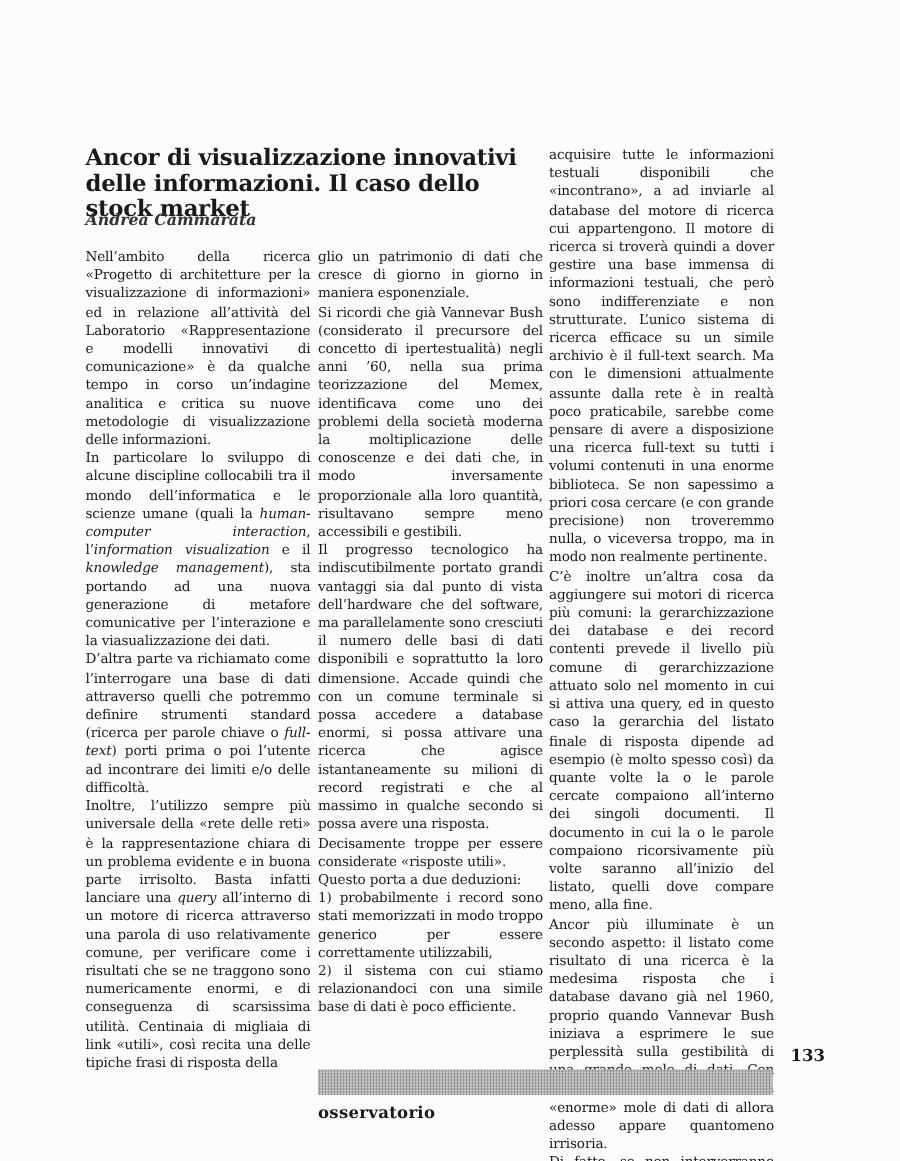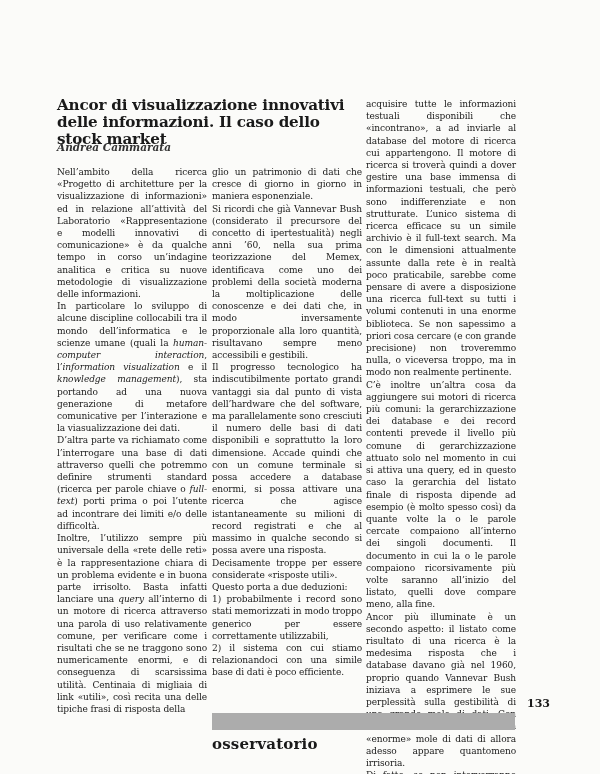--- a/index.html
+++ b/index.html
@@ -29,21 +29,21 @@
   .col3 { left: 366px; top: 98px; width: 150px; }
   em { font-style: italic; }
   .band {
     position: absolute; left: 212px; top: 713px; width: 303px; height: 17px;
     background-color: #c9c9c9;
     background-image: radial-gradient(#8a8a8a 0.6px, transparent 0.8px);
     background-size: 2px 2px;
   }
   .section-label {
     position: absolute; left: 212px; top: 735px;
-    font-size: 15px; font-weight: bold; letter-spacing: 0.2px;
+    font-size: 11px; font-weight: bold; letter-spacing: 0.2px;
   }
   .page-number {
     position: absolute; left: 527px; top: 697px;
     font-size: 11px; font-weight: bold;
   }
 </style>
 </head>
 <body>
 
 <h1 class="title">Ancor di visualizzazione innovativi delle informazioni. Il caso dello stock market</h1>

